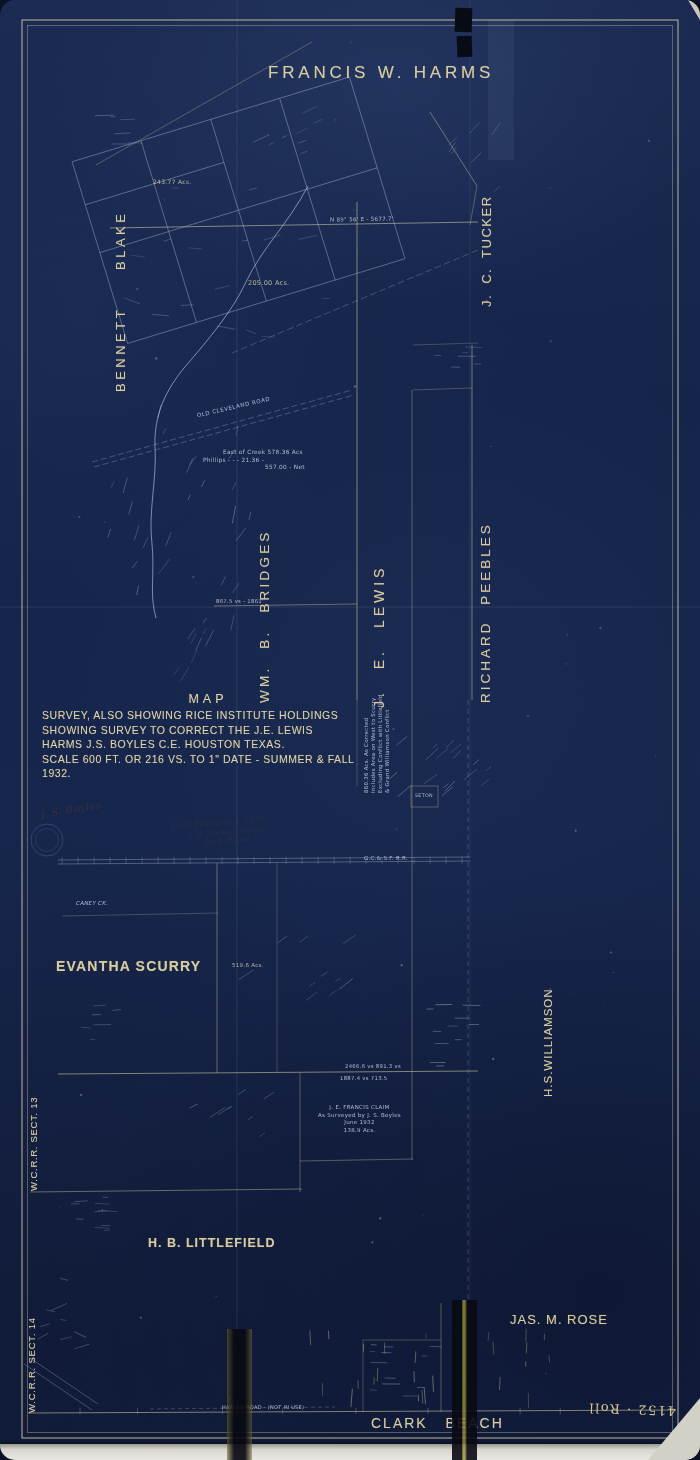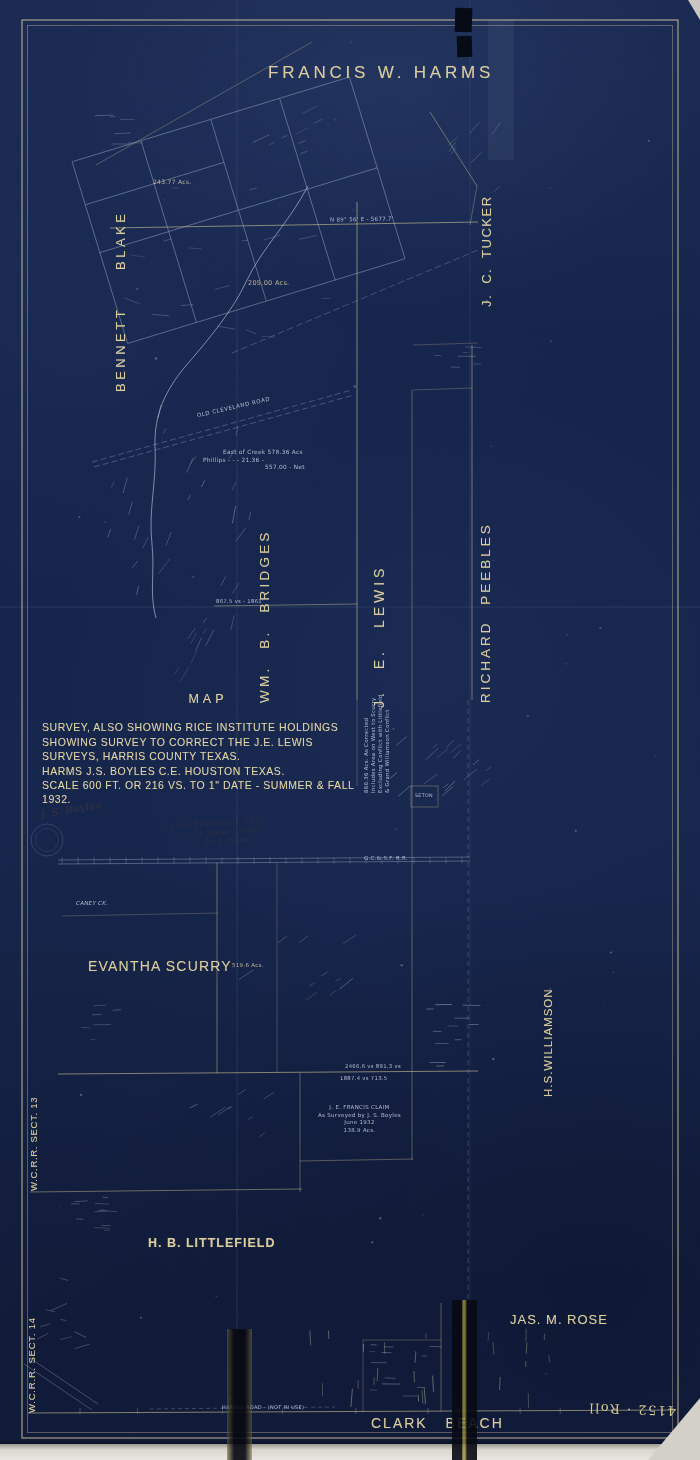--- a/index.html
+++ b/index.html
@@ -6,34 +6,35 @@
   #stage{
     position:relative;width:700px;height:1460px;overflow:hidden;
     background:
       radial-gradient(480px 320px at 56% 6%, rgba(70,95,150,.20), transparent 70%),
       radial-gradient(420px 420px at 12% 22%, rgba(55,80,135,.12), transparent 70%),
       radial-gradient(520px 480px at 60% 44%, rgba(60,85,140,.10), transparent 70%),
       radial-gradient(700px 520px at 85% 88%, rgba(8,14,32,.45), transparent 75%),
       radial-gradient(600px 700px at 8% 92%, rgba(10,16,34,.35), transparent 75%),
       linear-gradient(175deg,#1b2b53 0%,#15244a 30%,#17264c 58%,#131f42 100%);
     font-family:"Liberation Sans",sans-serif;
+    border-radius:15px;
   }
   svg{position:absolute;left:0;top:0;}
   .lbl{position:absolute;color:#d8cb9d;white-space:nowrap;letter-spacing:2px;
        text-shadow:0 0 1px rgba(226,214,170,.35);}
   .vert{transform:rotate(-90deg);transform-origin:left top;}
   .tiny{position:absolute;color:#c9d3e6;font-family:"DejaVu Sans",sans-serif;
         font-size:6px;letter-spacing:.3px;white-space:nowrap;opacity:.85;}
   .tinycream{color:#d5cba3;}
   .hand{position:absolute;color:#2a2f44;font-family:"DejaVu Serif",serif;
         font-style:italic;white-space:nowrap;}
   .title{position:absolute;left:42px;top:692px;width:332px;color:#e0d3a6;
          font-size:10.5px;letter-spacing:.55px;line-height:14.4px;
          text-shadow:0 0 1px rgba(226,214,170,.3);}
-  .title .hd{text-align:center;font-size:12.5px;letter-spacing:4px;margin-bottom:14px;}
+  .title .hd{text-align:center;font-size:12.5px;letter-spacing:4px;margin-bottom:2px;}
   .tape{position:absolute;}
   .crease{position:absolute;pointer-events:none;}
 </style>
 </head>
 <body>
 
 <div id="stage">
 
   <svg id="linework" width="700" height="1460" viewBox="0 0 700 1460">
 
@@ -384,39 +385,38 @@
   <div class="lbl vert" style="left:113px;top:392px;font-size:13px;letter-spacing:3.5px;word-spacing:30px;">BENNETT  BLAKE</div>
 
   <div class="lbl vert" style="left:479px;top:307px;font-size:13px;letter-spacing:1.5px;word-spacing:5px;">J. C. TUCKER</div>
 
   <div class="lbl vert" style="left:257px;top:703px;font-size:13.5px;letter-spacing:3.2px;word-spacing:10px;">WM. B.  BRIDGES</div>
 
   <div class="lbl vert" style="left:371px;top:708px;font-size:14px;letter-spacing:4px;word-spacing:12px;">J. E.  LEWIS</div>
 
   <div class="lbl vert" style="left:478px;top:703px;font-size:13.5px;letter-spacing:3px;word-spacing:9px;">RICHARD  PEEBLES</div>
 
-  <div class="lbl" style="left:88px;top:958px;font-size:14px;letter-spacing:1.2px;">EVANTHA SCURRY</div>
+  <div class="lbl" style="left:56px;top:958px;font-size:14px;letter-spacing:1.2px;font-weight:bold;">EVANTHA SCURRY</div>
 
   <div class="lbl vert" style="left:542px;top:1097px;font-size:11.5px;letter-spacing:1px;">H.S.WILLIAMSON</div>
 
   <div class="lbl vert" style="left:28px;top:1191px;font-size:9.5px;letter-spacing:.7px;">W.C.R.R.  SECT. 13</div>
 
   <div class="lbl vert" style="left:26px;top:1413px;font-size:9.5px;letter-spacing:.8px;">W.C.R.R.  SECT. 14</div>
 
   <div class="lbl" style="left:148px;top:1236px;font-size:12.5px;letter-spacing:1px;font-weight:bold;">H. B. LITTLEFIELD</div>
 
   <div class="lbl" style="left:510px;top:1312px;font-size:13px;letter-spacing:1px;">JAS. M. ROSE</div>
 
   <div class="lbl" style="left:371px;top:1415px;font-size:14px;letter-spacing:2px;word-spacing:12px;">CLARK   BEACH</div>
 
   <div class="title">
     <div class="hd">MAP</div>
     <div>SURVEY, ALSO SHOWING RICE INSTITUTE HOLDINGS</div>
     <div>SHOWING SURVEY TO CORRECT THE J.E. LEWIS</div>
-    <div>SURVEYS, HARRIS COUNTY TEXAS.</div>
     <div>HARMS J.S. BOYLES C.E. HOUSTON TEXAS.</div>
     <div>SCALE 600 FT. OR 216 VS. TO 1"    DATE - SUMMER &amp; FALL 1932.</div>
   </div>
 
   <div class="tiny" style="left:330px;top:216px;font-size:5.5px;transform:rotate(-1deg);">N 89° 56' E  -  5677.7'</div>
 
   <div class="tiny tinycream" style="left:153px;top:178px;font-size:6px;">243.77 Acs.</div>
 
   <div class="tiny tinycream" style="left:248px;top:279px;font-size:6.5px;">205.00 Acs.</div>
 

